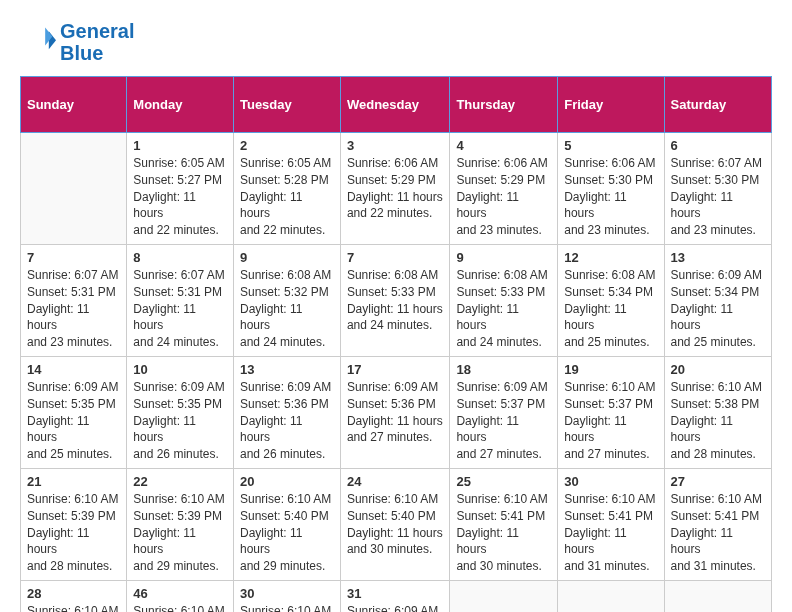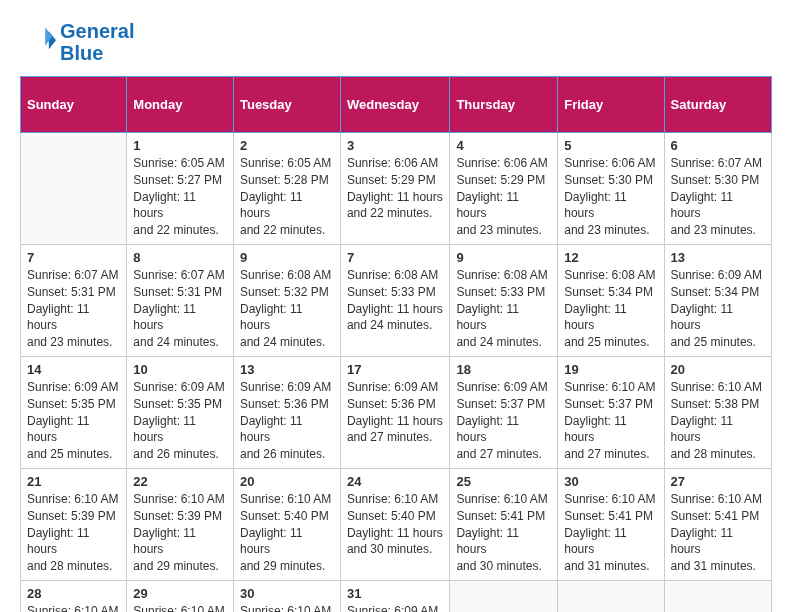--- a/index.html
+++ b/index.html
@@ -319,21 +319,21 @@
         </tr>
         <tr>
           <td>
             <span class="day-num">28</span>
             <div class="day-info" style="white-space: pre-line;">Sunrise: 6:10 AM
 Sunset: 5:42 PM
 Daylight: 11 hours
 and 32 minutes.</div>
           </td>
           <td>
-            <span class="day-num">29</span>
+            <span class="day-num">46</span>
             <div class="day-info" style="white-space: pre-line;">Sunrise: 6:10 AM
 Sunset: 5:42 PM
 Daylight: 11 hours
 and 32 minutes.</div>
           </td>
           <td>
             <span class="day-num">30</span>
             <div class="day-info" style="white-space: pre-line;">Sunrise: 6:10 AM
 Sunset: 5:43 PM
 Daylight: 11 hours

